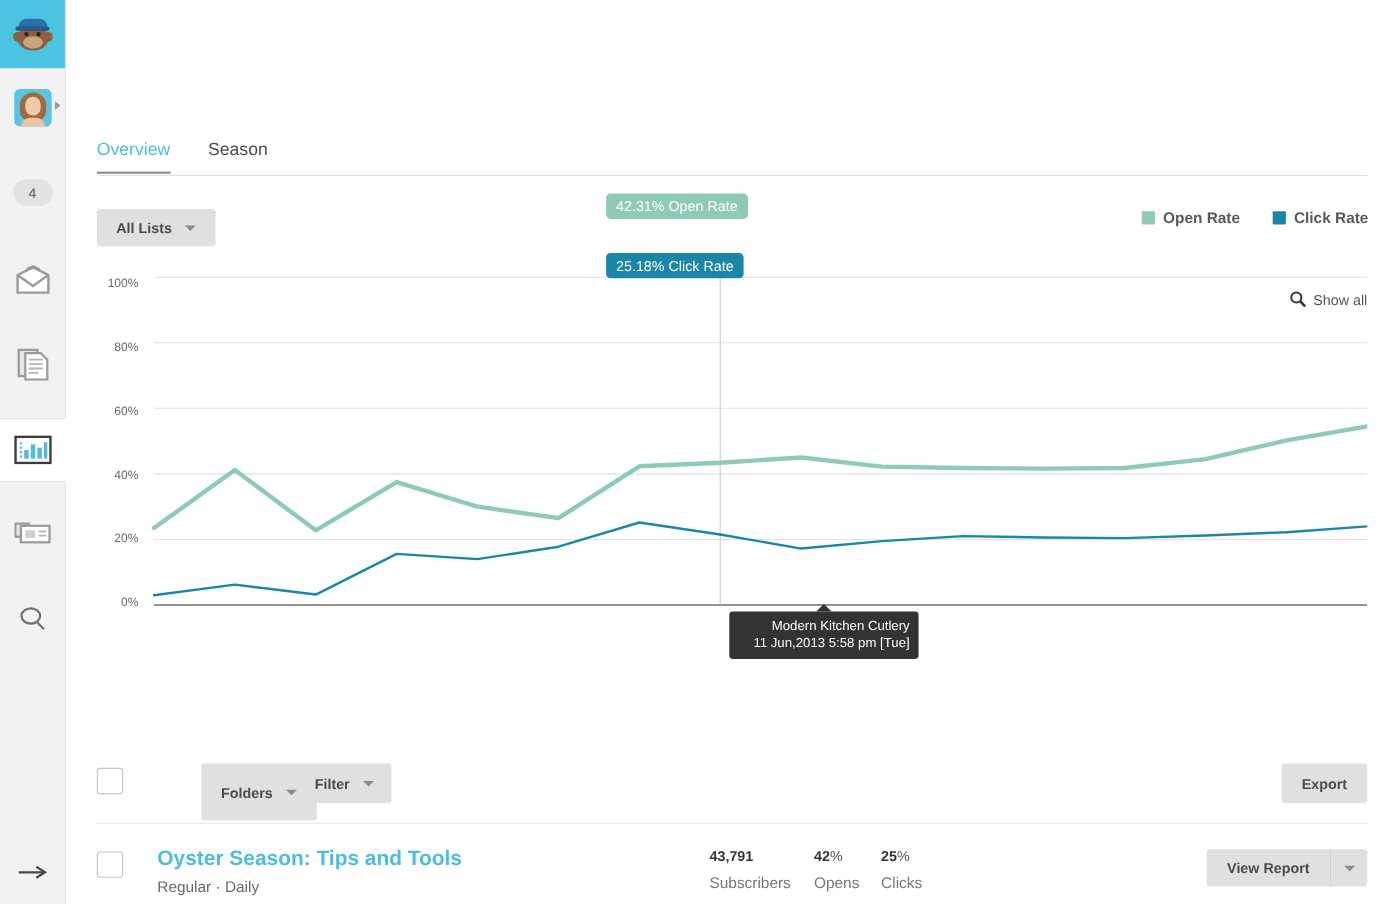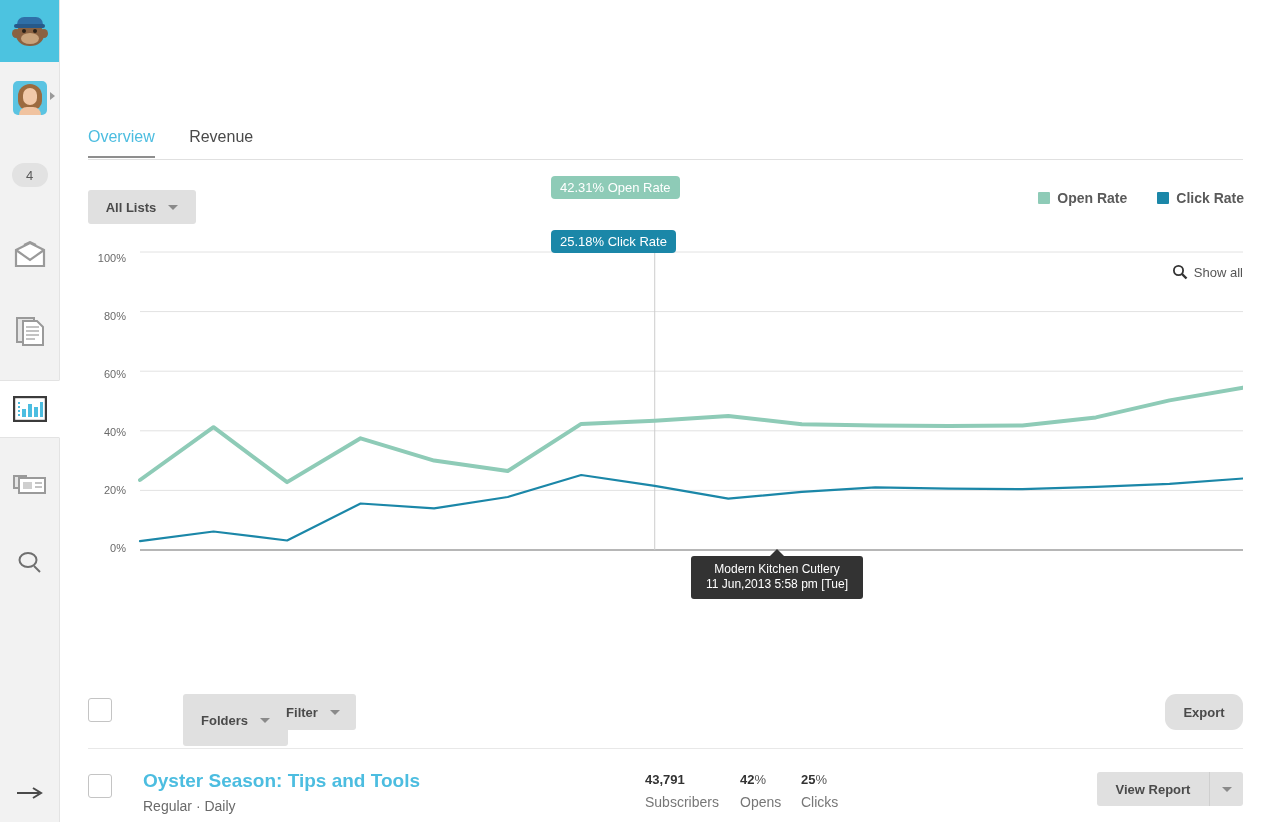--- a/index.html
+++ b/index.html
@@ -173,21 +173,21 @@
     position: absolute; font-size: 13px; color: #ffffff;
     border-radius: 4px; padding: 4px 9px; white-space: nowrap;
   }
   .pill-open { background: #8ecbb7; }
   .pill-click { background: #1b87a8; }
 
   .dark-tip {
     position: absolute; left: 603px; top: 556px;
     width: 172px; background: #333333; color: #ffffff;
     border-radius: 3px; padding: 6px 8px 7px;
-    font-size: 12px; text-align: center; line-height: 15px; margin-left: 28px;
+    font-size: 12px; text-align: right; line-height: 15px;
   }
   .dark-tip:before {
     content: ""; position: absolute; left: 50%; margin-left: -7px; top: -7px;
     border-left: 7px solid transparent; border-right: 7px solid transparent;
     border-bottom: 7px solid #333333;
   }
 
   
   .tabs-lower {
     position: absolute; left: 28px; top: 632px; width: 1155px;
@@ -195,21 +195,21 @@
   }
 
   .toolbar { position: absolute; left: 28px; top: 694px; width: 1155px; height: 36px; }
   .cbox {
     width: 24px; height: 24px; border: 1px solid #c4c4c4;
     border-radius: 3px; background: #fff; cursor: pointer;
     position: absolute; top: 4px; left: 0;
   }
   .btn-folders { position: absolute; left: 55px; top: 0; width: 105px; height: 52px; margin-left: 40px; }
   .btn-filter  { position: absolute; left: 182px; top: 0; width: 86px; height: 36px; }
-  .btn-export  { position: absolute; right: 0; top: 0; width: 78px; height: 36px; border-radius: 11px; }
+  .btn-export  { position: absolute; right: 0; top: 0; width: 78px; height: 36px; }
 
   .divider { position: absolute; left: 28px; top: 748px; width: 1155px; height: 1px; background: #e8e8e8; }
 
   .camp-row { position: absolute; left: 28px; top: 760px; width: 1155px; height: 62px; }
   .camp-name { position: absolute; left: 55px; top: 10px; font-size: 19px; font-weight: bold; color: #4cbde0; cursor: pointer; }
   .camp-sub  { position: absolute; left: 55px; top: 38px; font-size: 14px; color: #6a6a6a; }
   .stat { position: absolute; top: 10px; text-align: left; }
   .stat-num { font-size: 13px; font-weight: bold; color: #333; }
   .stat-pct { font-size: 13px; font-weight: normal; color: #555; }
   .stat-lab { font-size: 14px; color: #777; margin-top: 6px; display: block; }
@@ -320,21 +320,21 @@
         <path d="M18 3 L26 8 L18 13" fill="none" stroke="#4a4a4a" stroke-width="2"></path>
       </svg>
     </div>
   </div>
 
   <div class="main">
 
 
     <div class="tabs-top">
       <span class="tab active">Overview</span>
-      <span class="tab">Revenue</span>
+      <span class="tab">Season</span>
     </div>
 
     <button class="btn all-lists">
       <span>All Lists</span>
       <span class="caret"></span>
     </button>
 
     <div class="legend">
       <div class="legend-item">
         <span class="legend-sw" style="background:#8ecbb7"></span>

